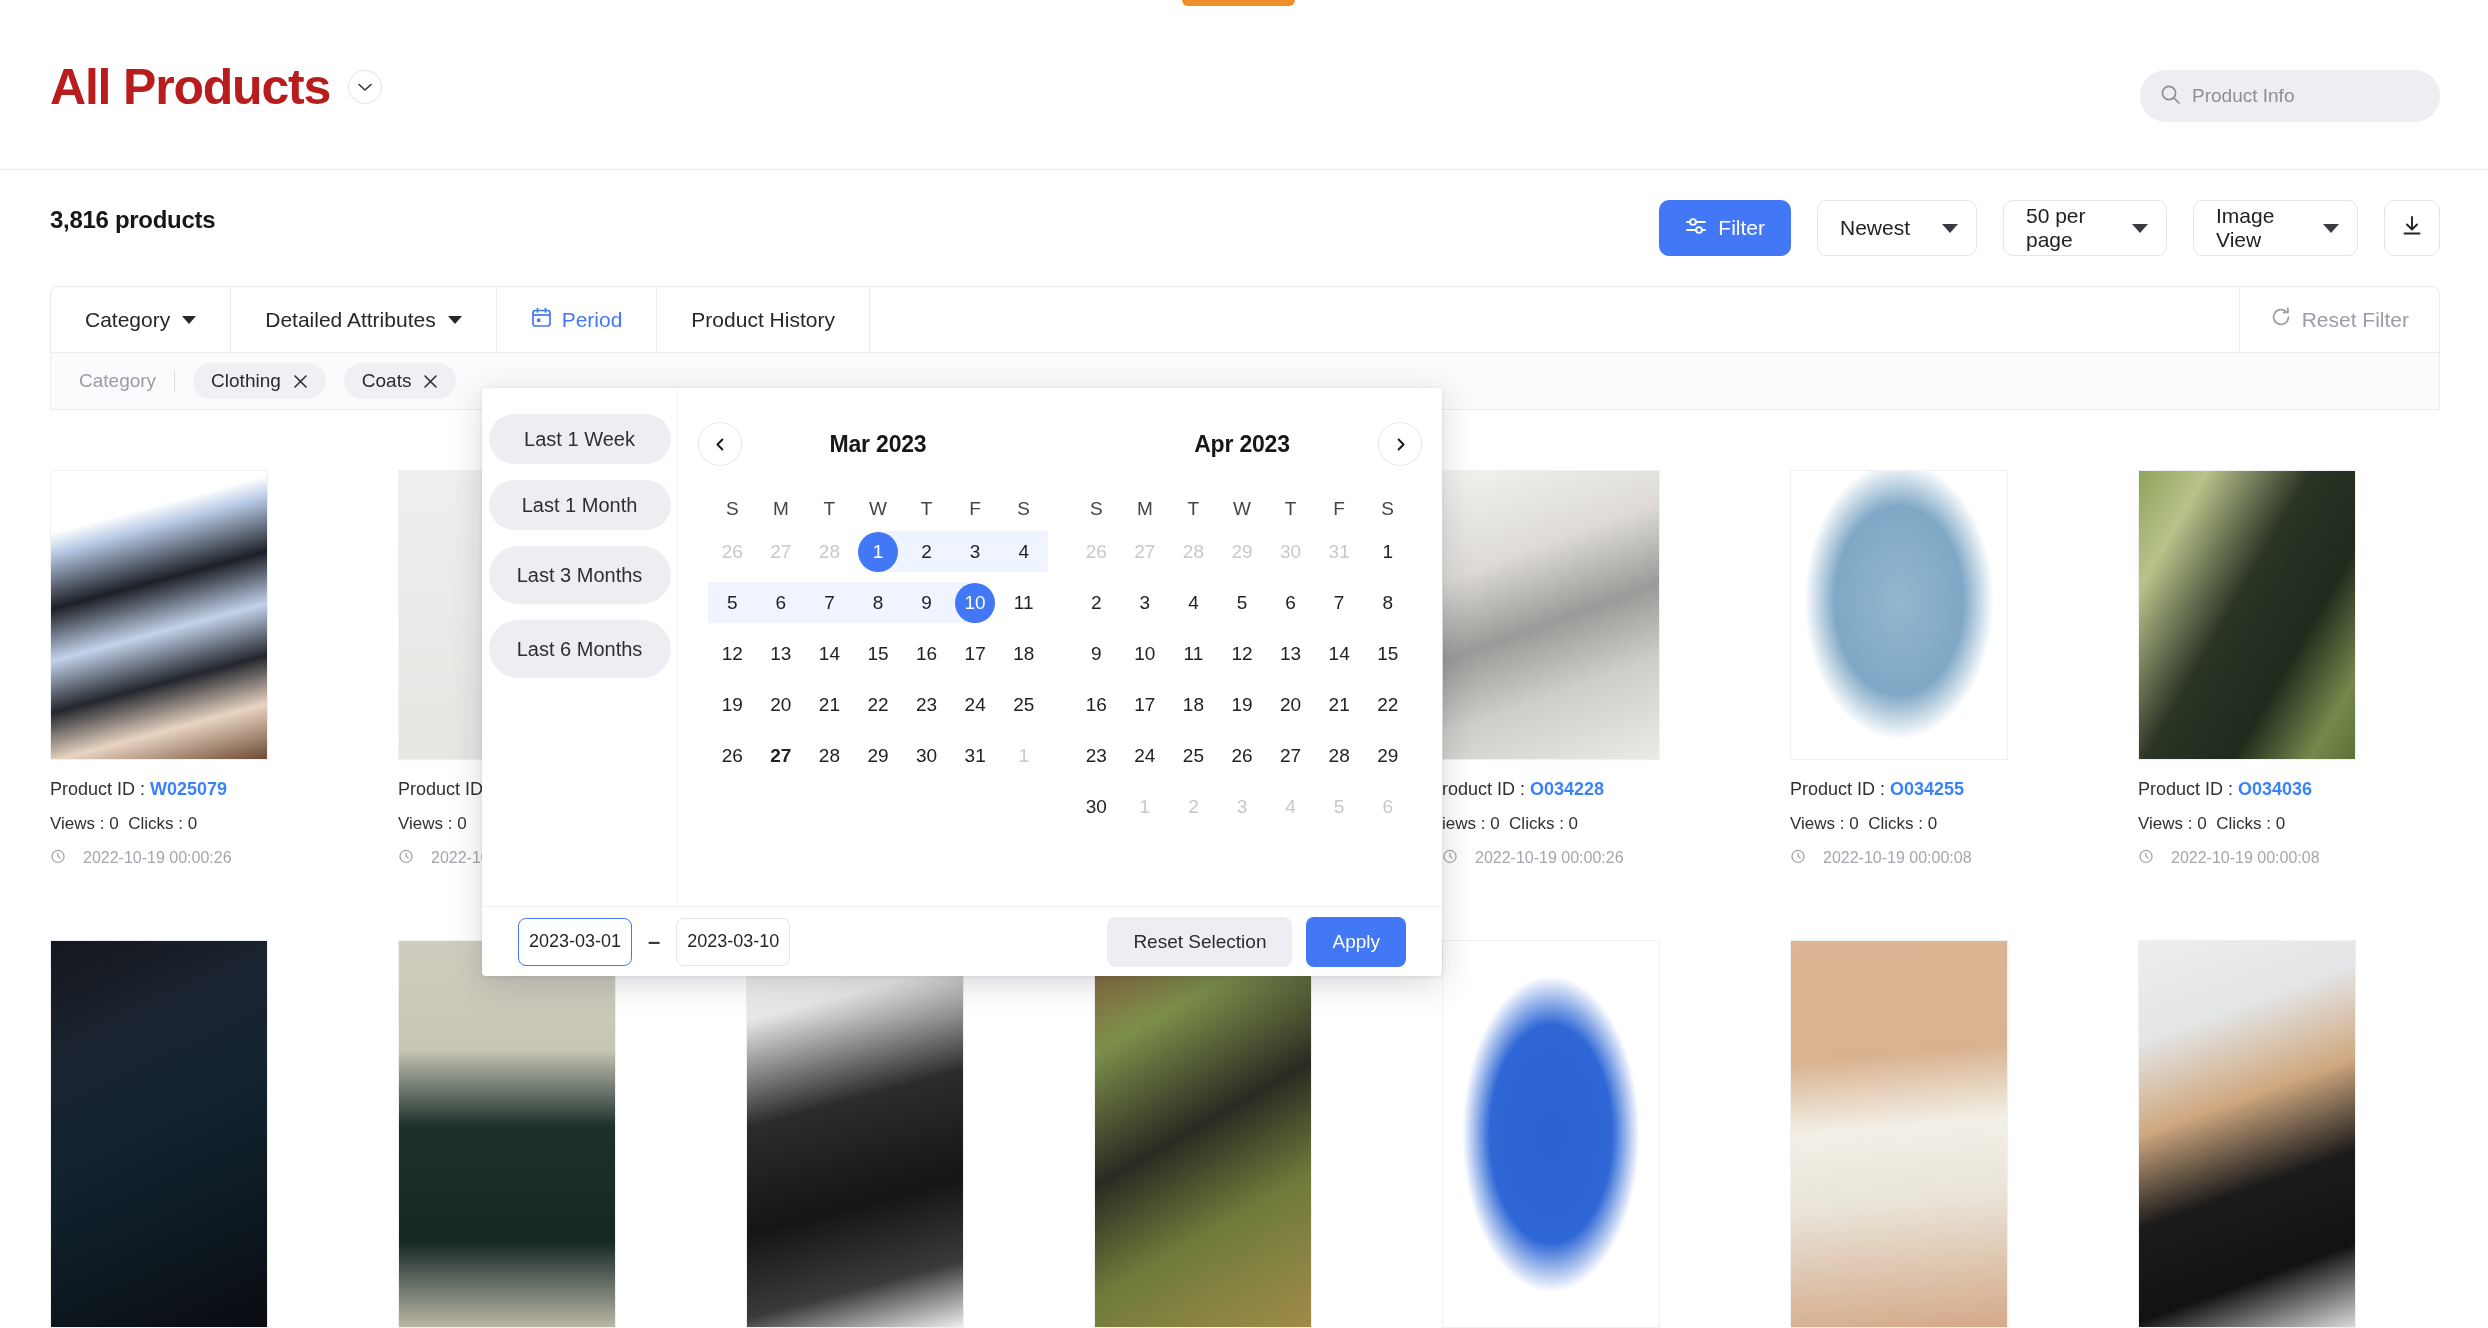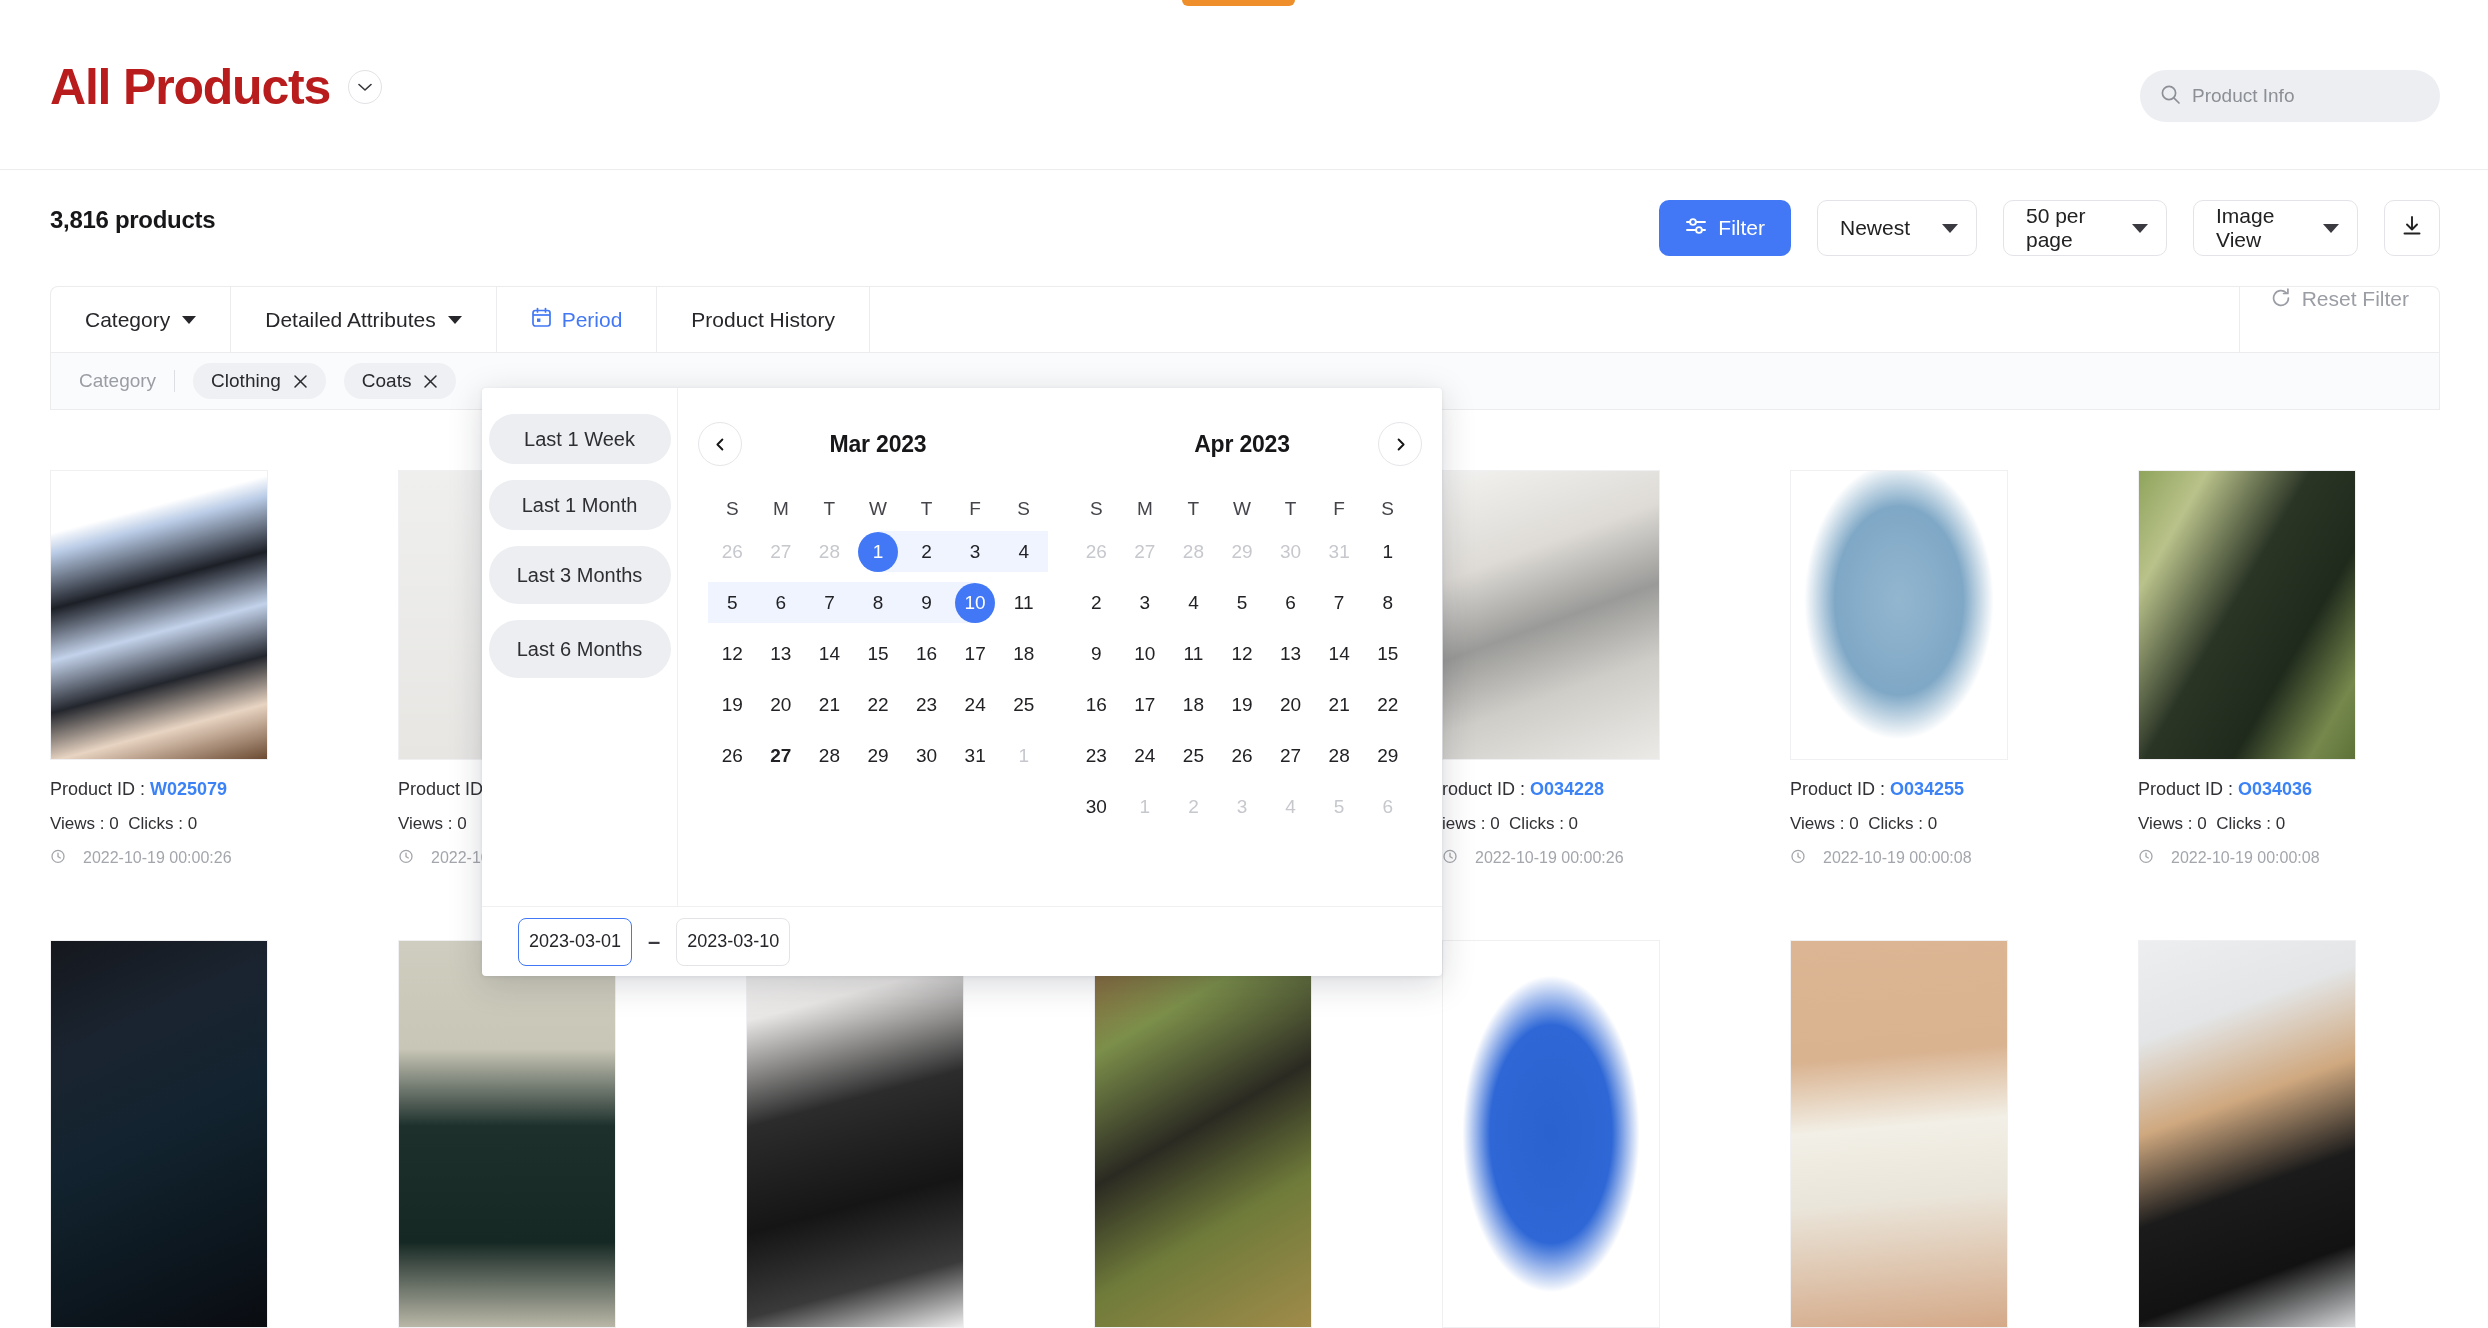--- a/index.html
+++ b/index.html
@@ -101,21 +101,21 @@
     border-right: 1px solid #ececee; position: relative;
   }
   .ftab.active { color: #4278f5; }
   .ftab .tcaret {
     width: 0; height: 0; border-left: 7px solid transparent;
     border-right: 7px solid transparent; border-top: 8px solid #27272b;
     margin-left: 2px;
   }
   .ftab-spacer { flex: 1; border-right: 1px solid #ececee; }
   .reset-filter {
-    display: flex; gap: 10px;
+    display: flex; align-items: center; gap: 10px;
     padding: 0 30px; font-size: 21px; color: #9a9da4; cursor: pointer;
   }
 
   
   .chips-row {
     position: absolute; top: 352px; left: 50px;
     width: 2390px; height: 58px;
     background: #fafbfc; border: 1px solid #ececee;
     display: flex; align-items: center; padding: 0 28px; gap: 18px;
   }
@@ -826,16 +826,20 @@
             </div>
         </div>
 
       </div>
     </div>
 
     <div class="dp-foot">
       <input class="date-in focused" type="text" value="2023-03-01" style="">
       <span class="dash">–</span>
       <input class="date-in" type="text" value="2023-03-10" style="">
+      <div class="foot-right">
+        <button class="btn-reset-sel">Reset Selection</button>
+        <button class="btn-apply">Apply</button>
+      </div>
     </div>
   </div>
 
 </div>
 
 </body></html>

